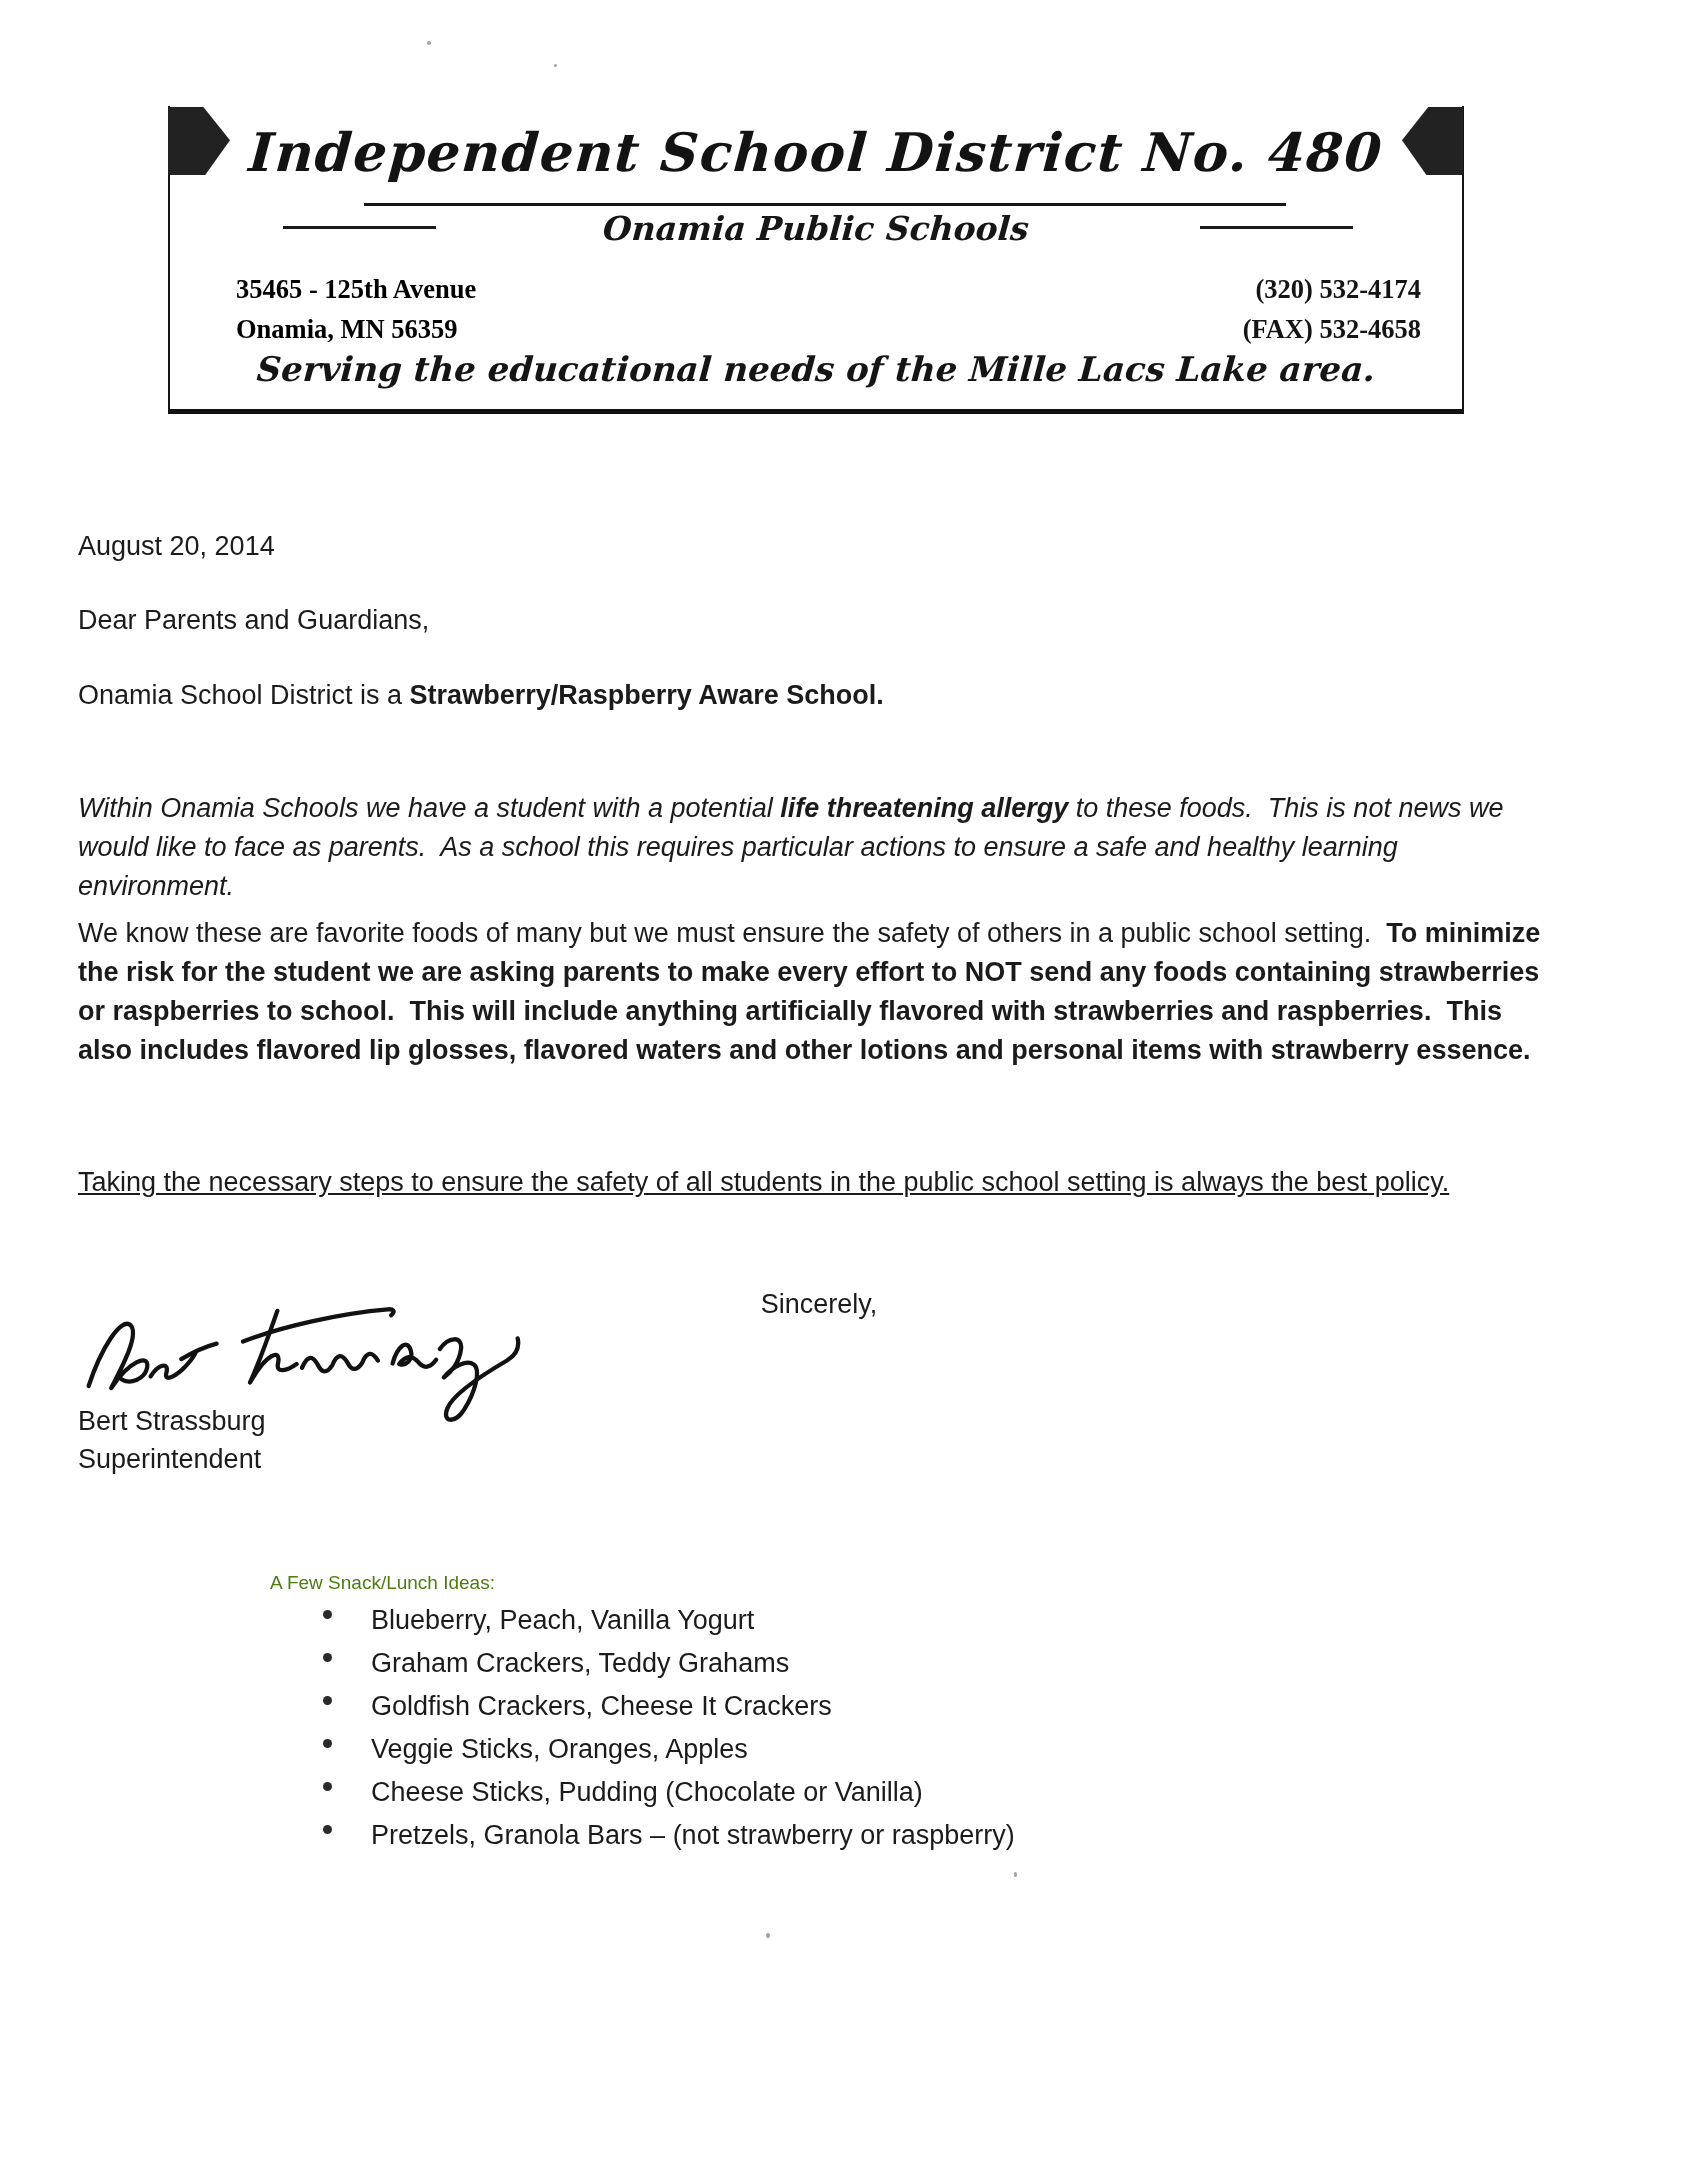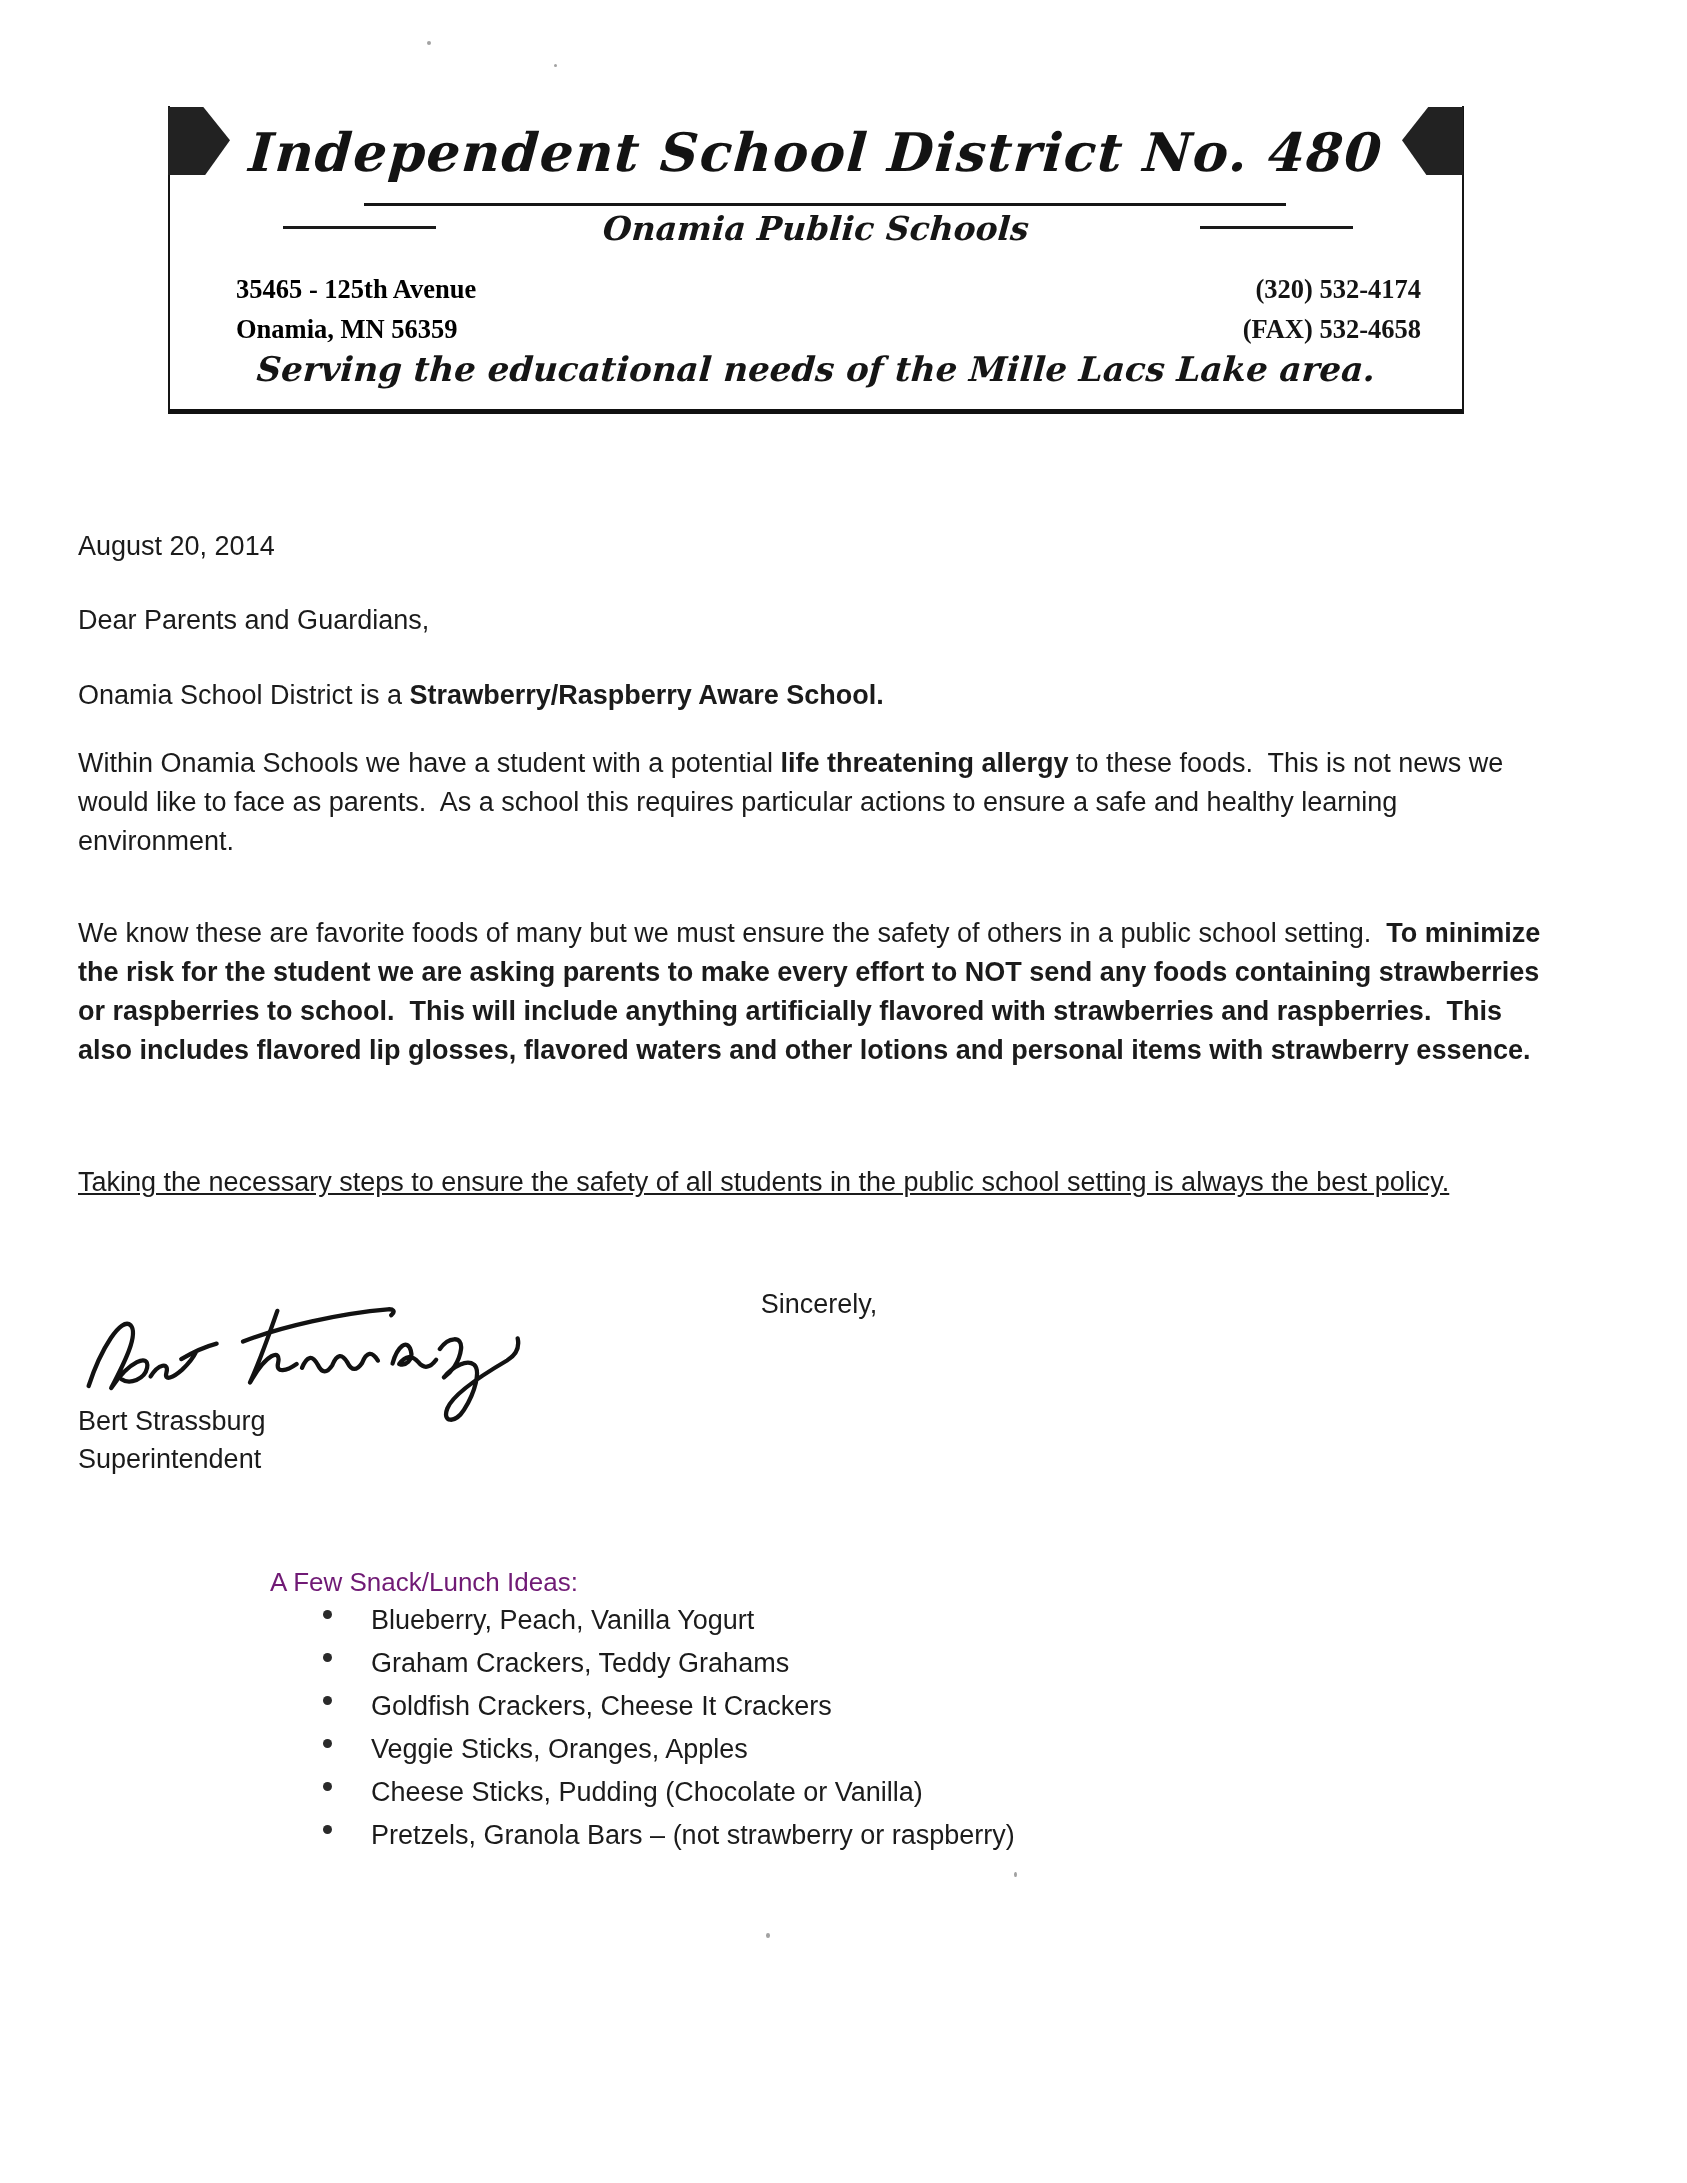--- a/index.html
+++ b/index.html
@@ -67,37 +67,37 @@
   
   .body-block {
     position:absolute; left:78px; width:1482px;
     font-size:27px; line-height:39px; color:#1b1b1b;
     white-space:pre-wrap;
   }
   .b { font-weight:bold; }
   .blk-date       { top:527px;  }
   .blk-salutation { top:601px;  }
   .blk-intro      { top:676px; }
-  .blk-para1      { top:744px; }
+  .blk-para1      { top:789px;font-style:italic; }
   .blk-para2      { top:914px; }
   .blk-para3      { top:1163px;text-decoration:underline; }
   .blk-closing    { top:1285px;text-align:center; }
   .blk-signername { top:1402px; }
   .blk-signertitle{ top:1440px; }
 
   .signature {
     position:absolute; left:83px; top:1302px;
     width:450px; height:136px; transform:rotate(-1.5deg);
   }
   .signature svg { width:100%; height:100%; overflow:visible; }
 
   
   .snack-heading {
     position:absolute; left:270px; top:1563px;
-    font-size:26px; line-height:39px; color:#701a75;text-align:right;
+    font-size:19px; line-height:39px; color:#4d7c0f;text-align:right;
   }
   .snack-list {
     position:absolute; left:270px; top:1593px;
     list-style:none; font-size:27px; color:#1b1b1b;
   }
   .snack-list li {
     position:relative; height:43px;
     display:flex; align-items:flex-end;
     padding-left:101px;
   }

